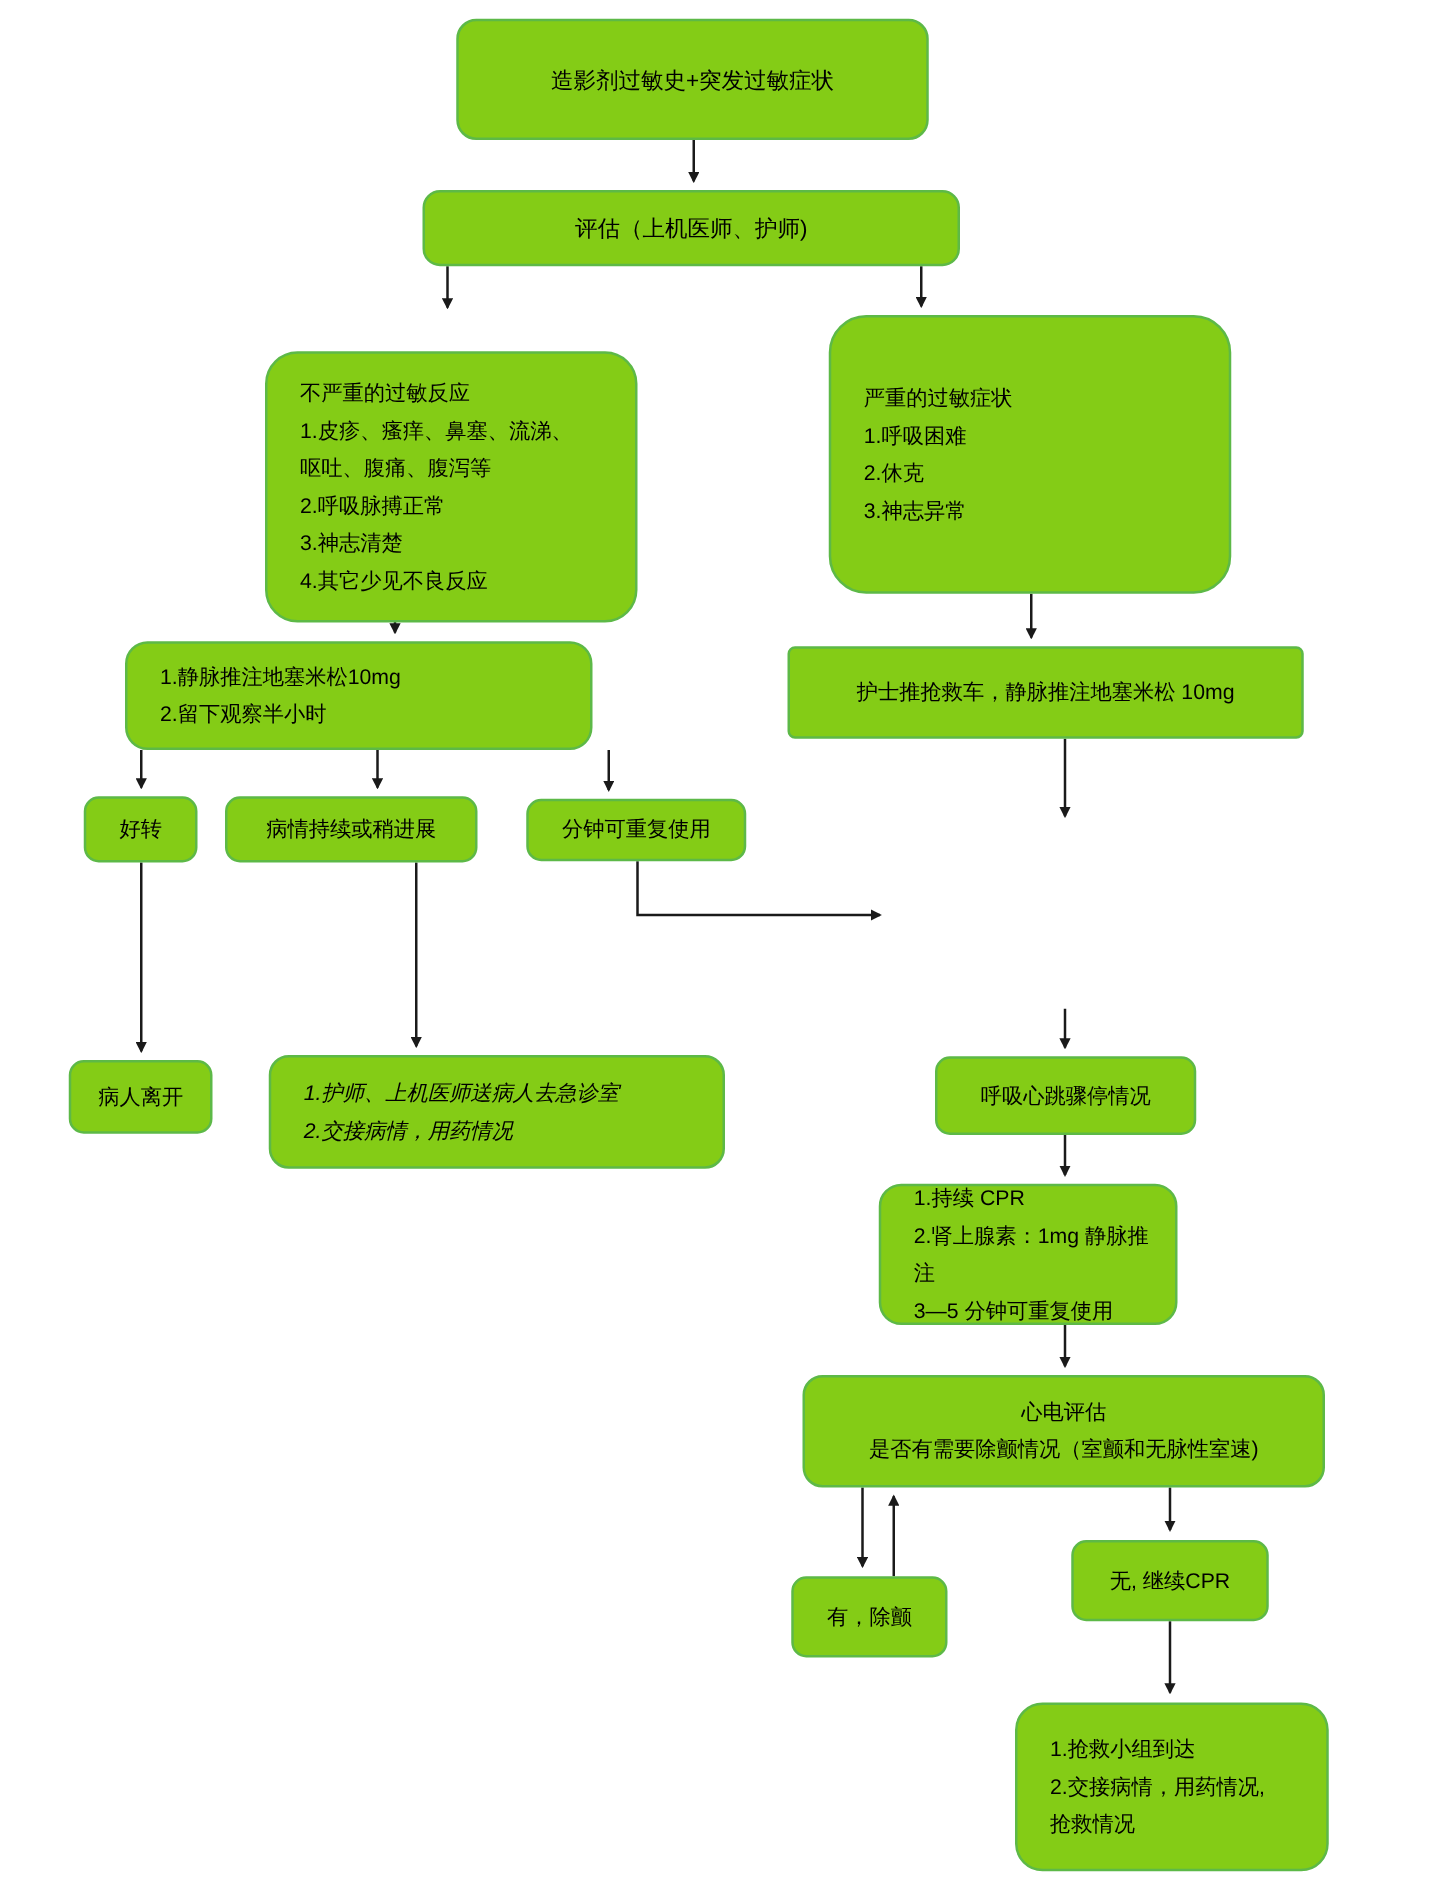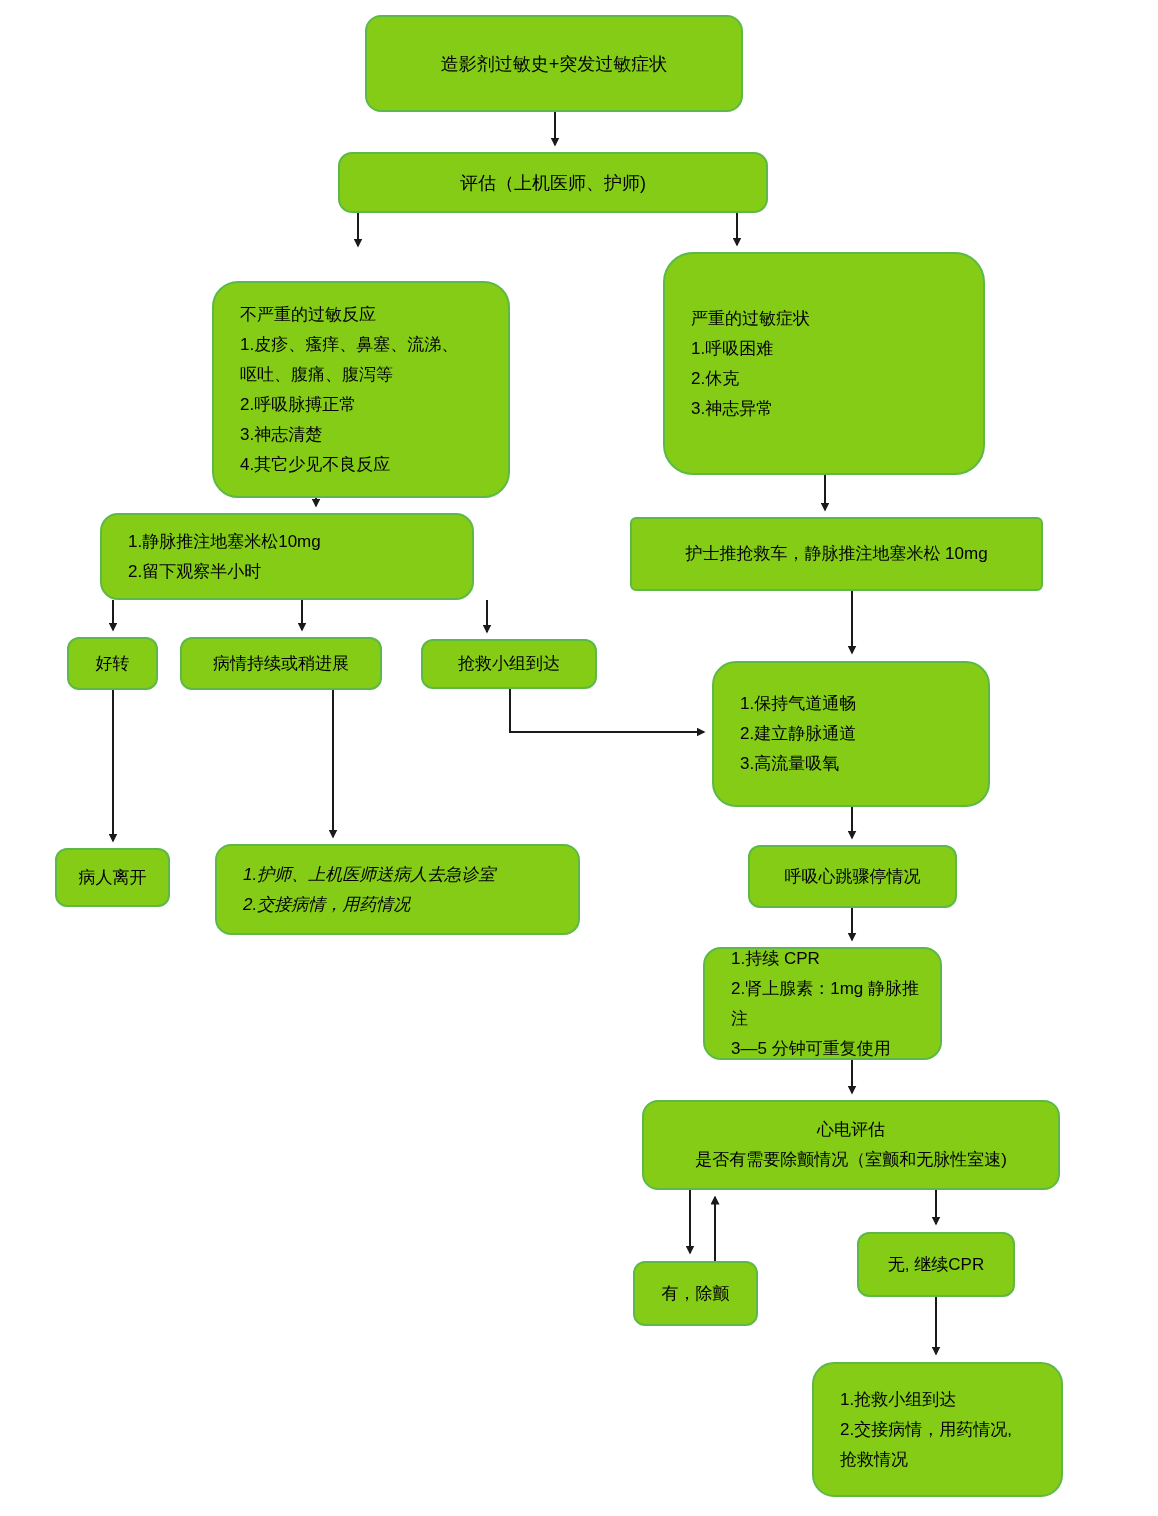--- a/index.html
+++ b/index.html
@@ -110,28 +110,23 @@
 
   <div class="node center" id="n-better">
     <span class="txt">好转</span>
   </div>
 
   <div class="node center" id="n-persist">
     <span class="txt">病情持续或稍进展</span>
   </div>
 
   <div class="node center" id="n-worse">
-    <span class="txt">抢救小组到达</span>
+    <span class="txt">分钟可重复使用</span>
   </div>
 
-  <div class="node left" id="n-airway">
-    <span class="txt">1.保持气道通畅
-2.建立静脉通道
-3.高流量吸氧</span>
-  </div>
 
   <div class="node center" id="n-leave">
     <span class="txt">病人离开</span>
   </div>
 
   <div class="node left" id="n-er">
     <span class="txt">1.护师、上机医师送病人去急诊室
 2.交接病情，用药情况</span>
   </div>
 

